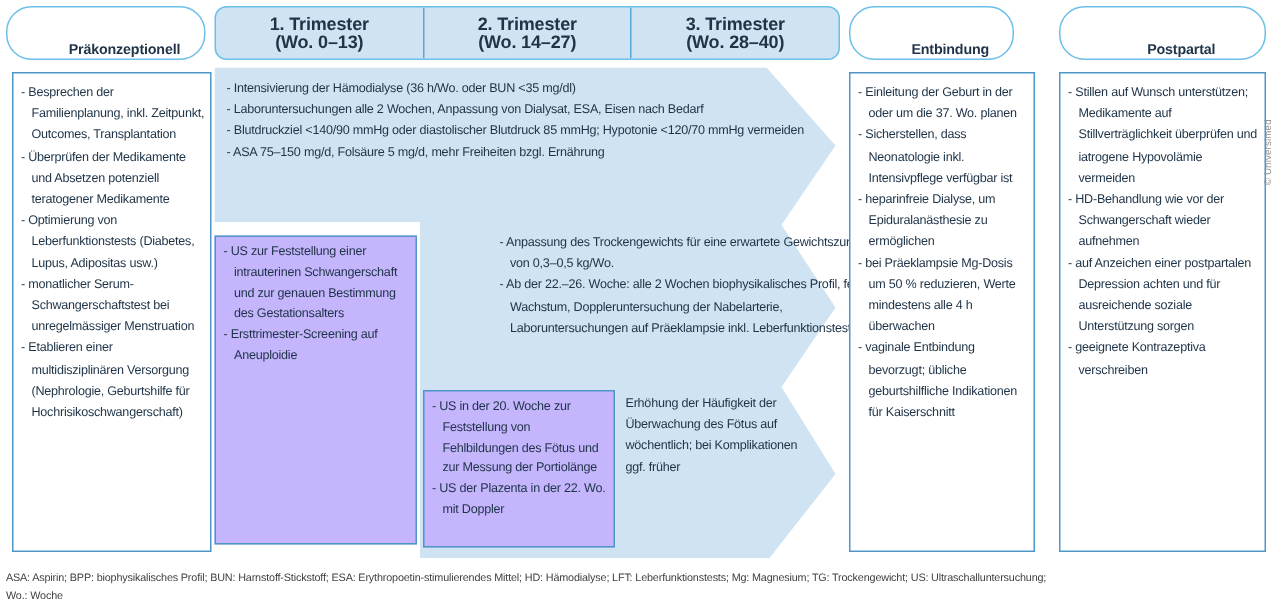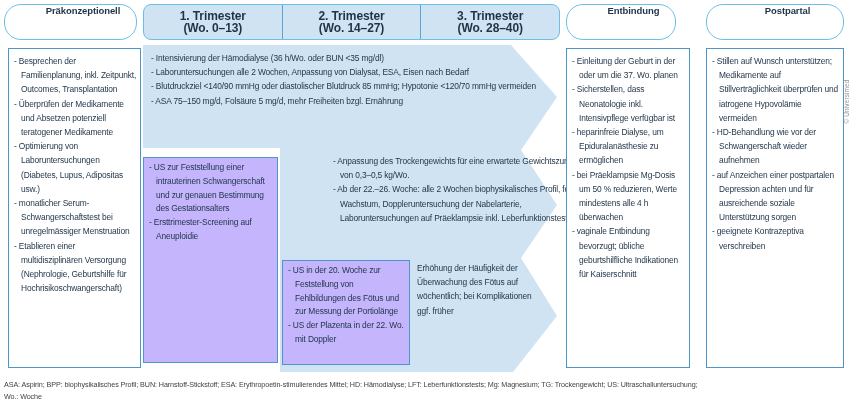--- a/index.html
+++ b/index.html
@@ -4,21 +4,21 @@
 <style>
   html,body{margin:0;padding:0;background:#fff;}
   .page{
     position:relative;width:854px;height:408px;background:#fff;overflow:hidden;
     font-family:"Liberation Sans",sans-serif;color:var(--text_dark,#1e3347);
   }
   
   .hdr{
     position:absolute;box-sizing:border-box;height:36px;top:4px;
     border:1.5px solid var(--header_border,#6cc0e8);border-radius:17px;background:#fff;
-    display:flex;align-items:flex-start;justify-content:center;
+    display:flex;align-items:flex-end;justify-content:center;
     font-weight:bold;font-size:9.5px;letter-spacing:-0.1px;text-align:center;padding-left:25px;
   }
   .hdr-tri{
     position:absolute;box-sizing:border-box;left:143px;top:4px;width:417px;height:36px;
     border:1.5px solid var(--header_border,#6cc0e8);border-radius:8px;
     background:var(--fill_blue,#cfe3f2);display:flex;overflow:hidden;
   }
   .tri-cell{
     flex:1;display:flex;flex-direction:column;align-items:center;justify-content:center;
     font-weight:bold;font-size:12px;line-height:12.5px;letter-spacing:-0.1px;text-align:center;
@@ -87,21 +87,21 @@
     <span>Postpartal</span>
   </div>
 
   <svg class="arrow-svg" viewBox="0 0 420 330" preserveAspectRatio="none">
     <polygon class="arrow-shape" points="0,0 368,0 414,52 378,105 414,160 378,213 414,271 370,327 137,327 137,103 0,103"></polygon>
   </svg>
 
   <div class="cbox" style="left:8px;width:133px;">
       <div class="li">- Besprechen der Familienplanung, inkl. Zeitpunkt, Outcomes, Transplantation</div>
       <div class="li">- Überprüfen der Medikamente und Absetzen potenziell teratogener Medikamente</div>
-      <div class="li">- Optimierung von Laboruntersuchungen (Diabetes, Lupus, Adipositas usw.)</div>
+      <div class="li">- Optimierung von Leberfunktionstests (Diabetes, Lupus, Adipositas usw.)</div>
       <div class="li">- monatlicher Serum-Schwangerschaftstest bei unregelmässiger Menstruation</div>
       <div class="li">- Etablieren einer multidisziplinären Versorgung (Nephrologie, Geburtshilfe für Hochrisikoschwangerschaft)</div>
     </div>
 
   <div class="onblue" style="left:151px;top:51px;width:402px;">
       <div class="li">- Intensivierung der Hämodialyse (36 h/Wo. oder BUN &lt;35 mg/dl)</div>
       <div class="li">- Laboruntersuchungen alle 2 Wochen, Anpassung von Dialysat, ESA, Eisen nach Bedarf</div>
       <div class="li">- Blutdruckziel &lt;140/90 mmHg oder diastolischer Blutdruck 85 mmHg; Hypotonie &lt;120/70 mmHg vermeiden</div>
       <div class="li">- ASA 75–150 mg/d, Folsäure 5 mg/d, mehr Freiheiten bzgl. Ernährung</div>
     </div>

